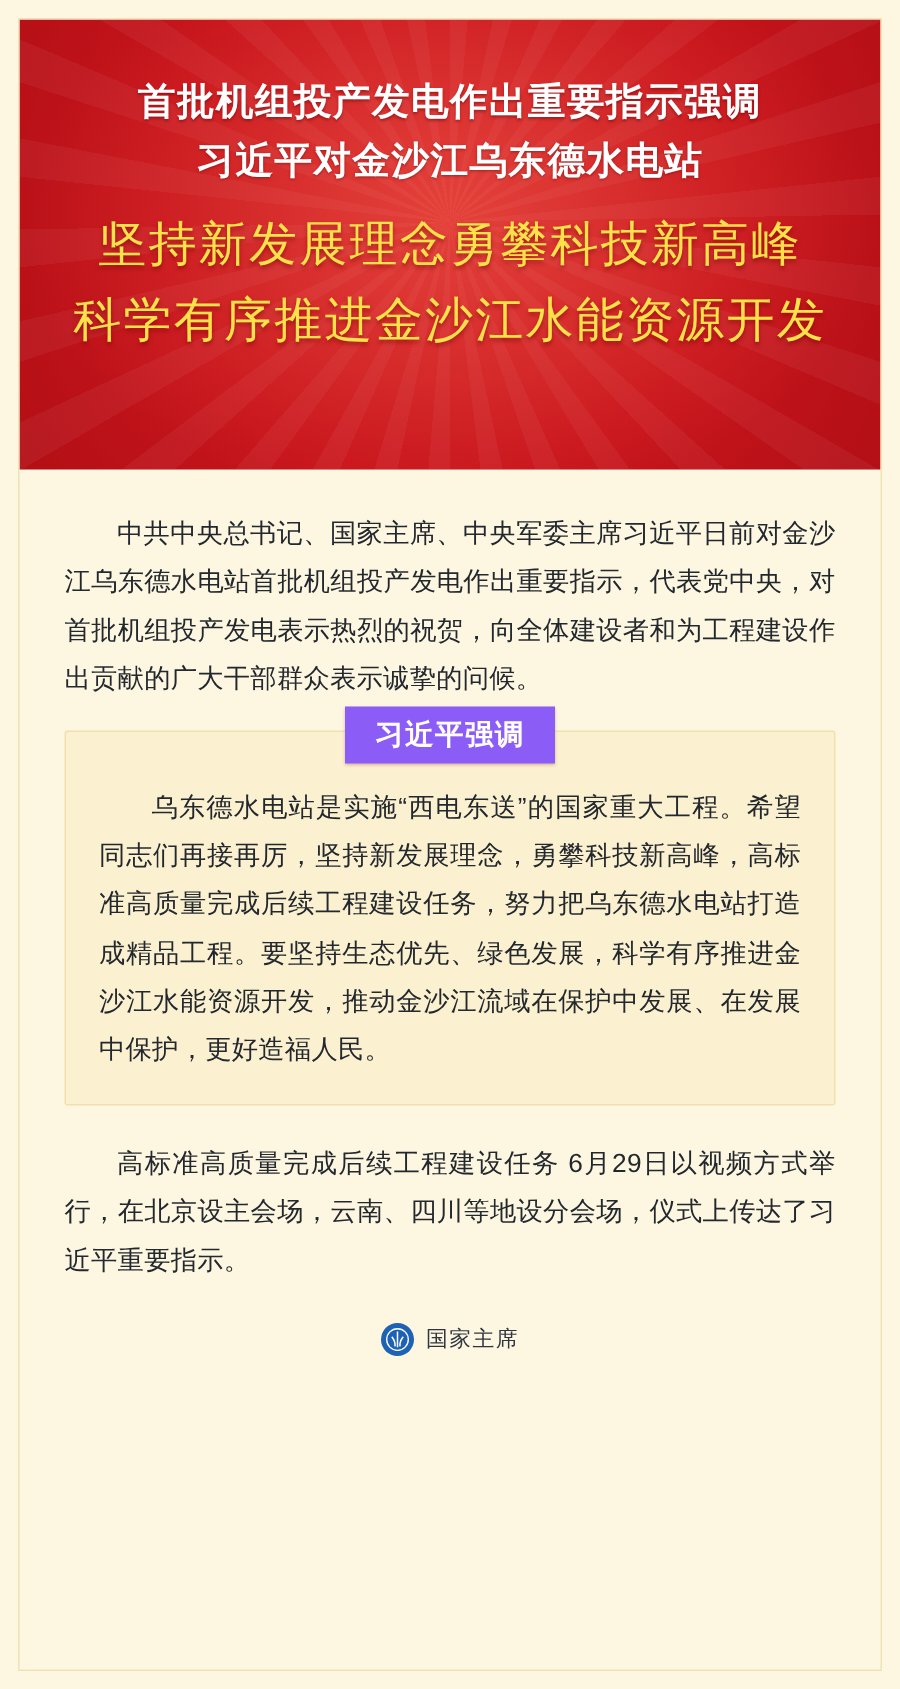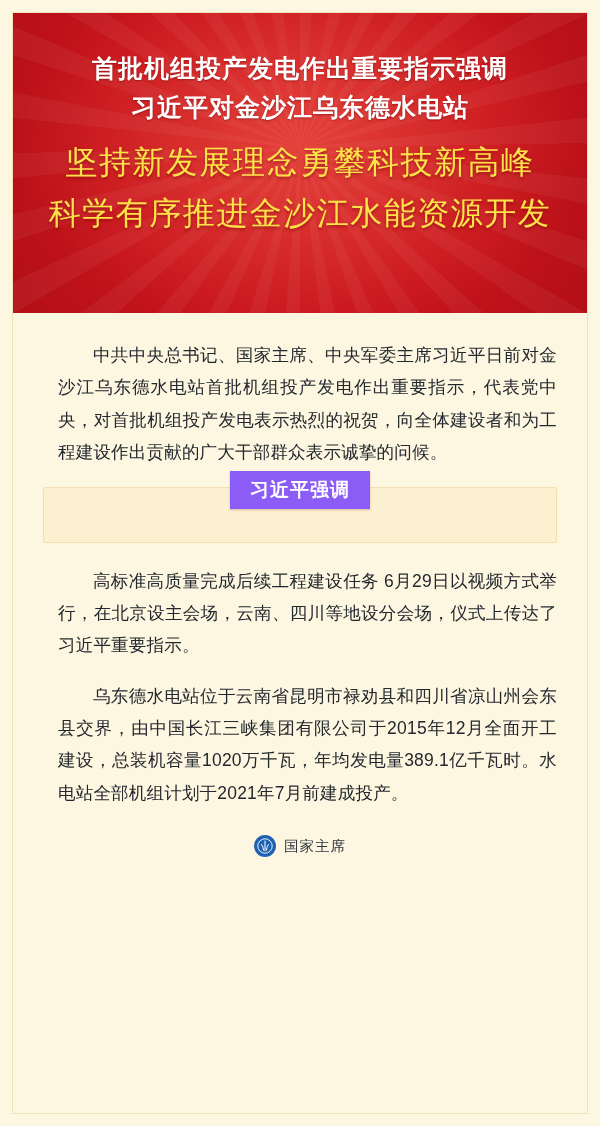--- a/index.html
+++ b/index.html
@@ -80,21 +80,21 @@
     line-height: 1.62;
     text-shadow: 0 2px 3px rgba(110,0,0,0.5);
   }
   .hl-gap { height: 10px; }
 
   
   .body-wrap {
     padding: 26px 30px 0 30px;
   }
   p.para {
-    margin: 0 0 18px 15px;
+    margin: 0 0 18px 0;
     font-size: 17.5px;
     line-height: 1.85;
     color: #23282e;
     text-indent: 2em;
     text-align: justify;
     letter-spacing: 0.2px;
   }
   p.para:last-child { margin-bottom: 0; }
 
   
@@ -169,24 +169,24 @@
         <div class="hl-main">科学有序推进金沙江水能资源开发</div>
       </div>
     </div>
 
     <div class="body-wrap">
 
       <p class="para">中共中央总书记、国家主席、中央军委主席习近平日前对金沙江乌东德水电站首批机组投产发电作出重要指示，代表党中央，对首批机组投产发电表示热烈的祝贺，向全体建设者和为工程建设作出贡献的广大干部群众表示诚挚的问候。</p>
 
       <div class="quote-block">
         <div class="quote-tag">习近平强调</div>
+        <p class="para">乌东德水电站是实施“西电东送”的国家重大工程。希望同志们再接再厉，坚持新发展理念，勇攀科技新高峰，高标准高质量完成后续工程建设任务，努力把乌东德水电站打造成精品工程。要坚持生态优先、绿色发展，科学有序推进金沙江水能资源开发，推动金沙江流域在保护中发展、在发展中保护，更好造福人民。</p>
       </div>
 
       <p class="para">高标准高质量完成后续工程建设任务 6月29日以视频方式举行，在北京设主会场，云南、四川等地设分会场，仪式上传达了习近平重要指示。</p>
-      <p class="para">乌东德水电站位于云南省昆明市禄劝县和四川省凉山州会东县交界，由中国长江三峡集团有限公司于2015年12月全面开工建设，总装机容量1020万千瓦，年均发电量389.1亿千瓦时。水电站全部机组计划于2021年7月前建成投产。</p>
 
       <div class="footer">
         <span class="logo">
           <svg width="16" height="16" viewBox="0 0 16 16" aria-hidden="true">
             <circle cx="8" cy="8" r="7.2" fill="none" stroke="#ffffff" stroke-width="0.9"></circle>
             <path d="M8 2.6 L8 13.2" stroke="#ffffff" stroke-width="1"></path>
             <path d="M4.2 6.2 C6 8.4 6.6 10.6 6.3 12.6" stroke="#ffffff" stroke-width="1" fill="none"></path>
             <path d="M11.8 6.2 C10 8.4 9.4 10.6 9.7 12.6" stroke="#ffffff" stroke-width="1" fill="none"></path>
           </svg>
         </span>

